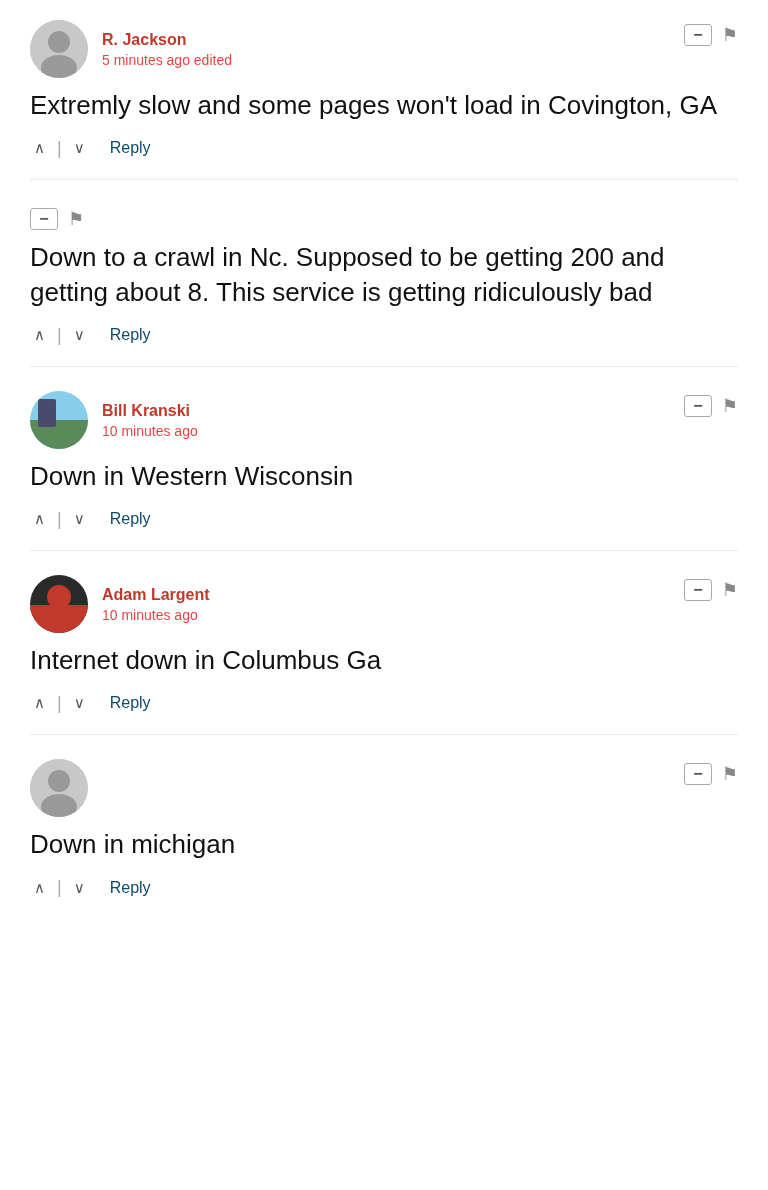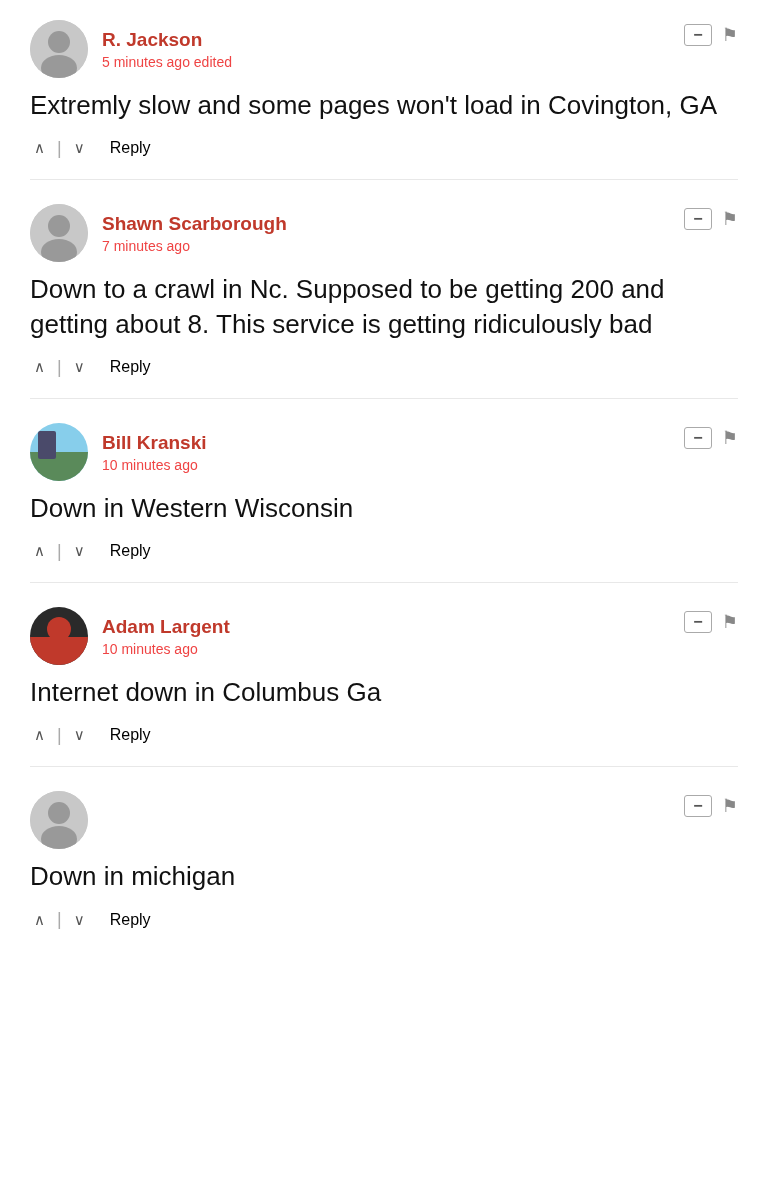--- a/index.html
+++ b/index.html
@@ -48,21 +48,21 @@
       height: 100%;
     }
 
     .author-info {
       display: flex;
       flex-direction: column;
       gap: 3px;
     }
 
     .author-name {
-      font-size: 19px;
+      font-size: 16px;
       font-weight: bold;
       color: #c0392b;
     }
 
     .comment-meta {
       font-size: 14px;
       color: #ef4444;
     }
 
     .comment-actions-right {
@@ -117,21 +117,21 @@
     }
 
     .divider {
       color: #aaa;
       margin: 0 8px;
       font-size: 18px;
     }
 
     .reply-btn {
       cursor: pointer;
-      color: #000000;
+      color: #0c4a6e;
       font-size: 16px;
       font-weight: normal;
     }
 
     
     .bill-avatar-bg {
       width: 58px;
       height: 58px;
       border-radius: 50%;
       overflow: hidden;
@@ -226,106 +226,93 @@
     <span class="vote-up">∧</span>
     <span class="divider">|</span>
     <span class="vote-down">∨</span>
     <span class="divider">&nbsp;</span>
     <span class="reply-btn">Reply</span>
   </div>
 </div>
 
 <div class="comment-block" id="c2">
   <div class="comment-header">
+    <div class="comment-actions-right">
+      <div class="minus-btn">−</div>
+      <span class="flag-icon">⚑</span>
+    </div>
+  </div>
+  <div class="comment-text">Down to a crawl in Nc. Supposed to be getting 200 and getting about 8. This service is getting ridiculously bad</div>
+  <div class="comment-footer">
+    <span class="vote-up">∧</span>
+    <span class="divider">|</span>
+    <span class="vote-down">∨</span>
+    <span class="divider">&nbsp;</span>
+    <span class="reply-btn">Reply</span>
+  </div>
+</div>
+
+<div class="comment-block" id="c3">
+  <div class="comment-header">
+    <div class="comment-header-left">
+      <div class="bill-avatar-bg"></div>
+      <div class="author-info">
+        <span class="author-name">Bill Kranski</span>
+        <span class="comment-meta">10 minutes ago</span>
+      </div>
+    </div>
+    <div class="comment-actions-right">
+      <div class="minus-btn">−</div>
+      <span class="flag-icon">⚑</span>
+    </div>
+  </div>
+  <div class="comment-text">Down in Western Wisconsin</div>
+  <div class="comment-footer">
+    <span class="vote-up">∧</span>
+    <span class="divider">|</span>
+    <span class="vote-down">∨</span>
+    <span class="divider">&nbsp;</span>
+    <span class="reply-btn">Reply</span>
+  </div>
+</div>
+
+<div class="comment-block" id="c4">
+  <div class="comment-header">
+    <div class="comment-header-left">
+      <div class="adam-avatar-bg"></div>
+      <div class="author-info">
+        <span class="author-name">Adam Largent</span>
+        <span class="comment-meta">10 minutes ago</span>
+      </div>
+    </div>
+    <div class="comment-actions-right">
+      <div class="minus-btn">−</div>
+      <span class="flag-icon">⚑</span>
+    </div>
+  </div>
+  <div class="comment-text">Internet down in Columbus Ga</div>
+  <div class="comment-footer">
+    <span class="vote-up">∧</span>
+    <span class="divider">|</span>
+    <span class="vote-down">∨</span>
+    <span class="divider">&nbsp;</span>
+    <span class="reply-btn">Reply</span>
+  </div>
+</div>
+
+<div class="comment-block" id="c5" style="border-bottom:none;">
+  <div class="comment-header">
     <div class="comment-header-left">
       <div class="avatar">
         <svg viewBox="0 0 58 58" xmlns="http://www.w3.org/2000/svg">
           <circle cx="29" cy="29" r="29" fill="#c8c8c8"></circle>
           <circle cx="29" cy="22" r="11" fill="#999"></circle>
           <ellipse cx="29" cy="48" rx="18" ry="13" fill="#999"></ellipse>
         </svg>
       </div>
-      <div class="author-info">
-        <span class="author-name">Shawn Scarborough</span>
-        <span class="comment-meta">7 minutes ago</span>
-      </div>
-    </div>
-    <div class="comment-actions-right">
-      <div class="minus-btn">−</div>
-      <span class="flag-icon">⚑</span>
-    </div>
-  </div>
-  <div class="comment-text">Down to a crawl in Nc. Supposed to be getting 200 and getting about 8. This service is getting ridiculously bad</div>
-  <div class="comment-footer">
-    <span class="vote-up">∧</span>
-    <span class="divider">|</span>
-    <span class="vote-down">∨</span>
-    <span class="divider">&nbsp;</span>
-    <span class="reply-btn">Reply</span>
-  </div>
-</div>
-
-<div class="comment-block" id="c3">
-  <div class="comment-header">
-    <div class="comment-header-left">
-      <div class="bill-avatar-bg"></div>
-      <div class="author-info">
-        <span class="author-name">Bill Kranski</span>
-        <span class="comment-meta">10 minutes ago</span>
-      </div>
-    </div>
-    <div class="comment-actions-right">
-      <div class="minus-btn">−</div>
-      <span class="flag-icon">⚑</span>
-    </div>
-  </div>
-  <div class="comment-text">Down in Western Wisconsin</div>
-  <div class="comment-footer">
-    <span class="vote-up">∧</span>
-    <span class="divider">|</span>
-    <span class="vote-down">∨</span>
-    <span class="divider">&nbsp;</span>
-    <span class="reply-btn">Reply</span>
-  </div>
-</div>
-
-<div class="comment-block" id="c4">
-  <div class="comment-header">
-    <div class="comment-header-left">
-      <div class="adam-avatar-bg"></div>
-      <div class="author-info">
-        <span class="author-name">Adam Largent</span>
-        <span class="comment-meta">10 minutes ago</span>
-      </div>
-    </div>
-    <div class="comment-actions-right">
-      <div class="minus-btn">−</div>
-      <span class="flag-icon">⚑</span>
-    </div>
-  </div>
-  <div class="comment-text">Internet down in Columbus Ga</div>
-  <div class="comment-footer">
-    <span class="vote-up">∧</span>
-    <span class="divider">|</span>
-    <span class="vote-down">∨</span>
-    <span class="divider">&nbsp;</span>
-    <span class="reply-btn">Reply</span>
-  </div>
-</div>
-
-<div class="comment-block" id="c5" style="border-bottom:none;">
-  <div class="comment-header">
-    <div class="comment-header-left">
-      <div class="avatar">
-        <svg viewBox="0 0 58 58" xmlns="http://www.w3.org/2000/svg">
-          <circle cx="29" cy="29" r="29" fill="#c8c8c8"></circle>
-          <circle cx="29" cy="22" r="11" fill="#999"></circle>
-          <ellipse cx="29" cy="48" rx="18" ry="13" fill="#999"></ellipse>
-        </svg>
-      </div>
     </div>
     <div class="comment-actions-right">
       <div class="minus-btn">−</div>
       <span class="flag-icon">⚑</span>
     </div>
   </div>
   <div class="comment-text">Down in michigan</div>
   <div class="comment-footer">
     <span class="vote-up">∧</span>
     <span class="divider">|</span>

